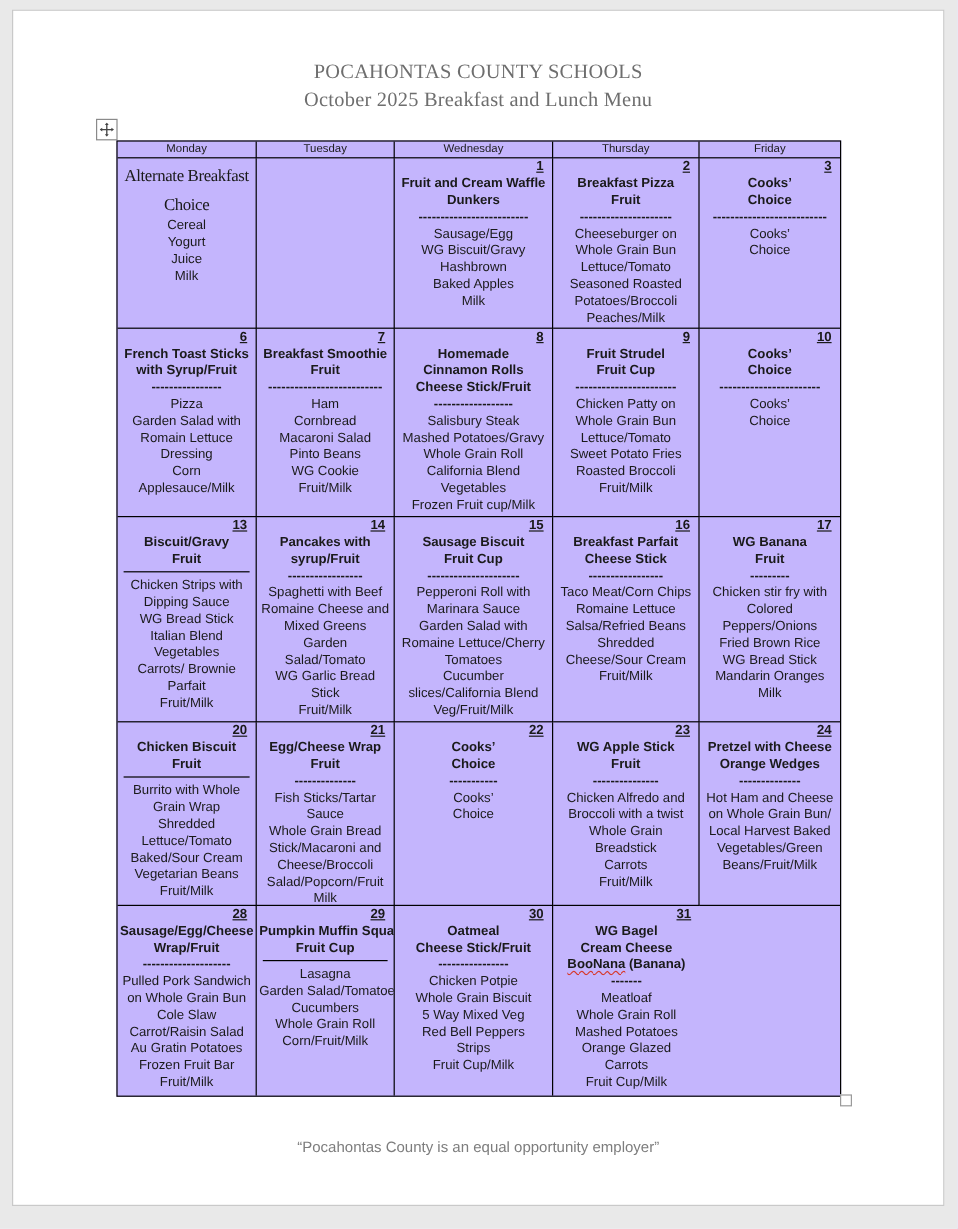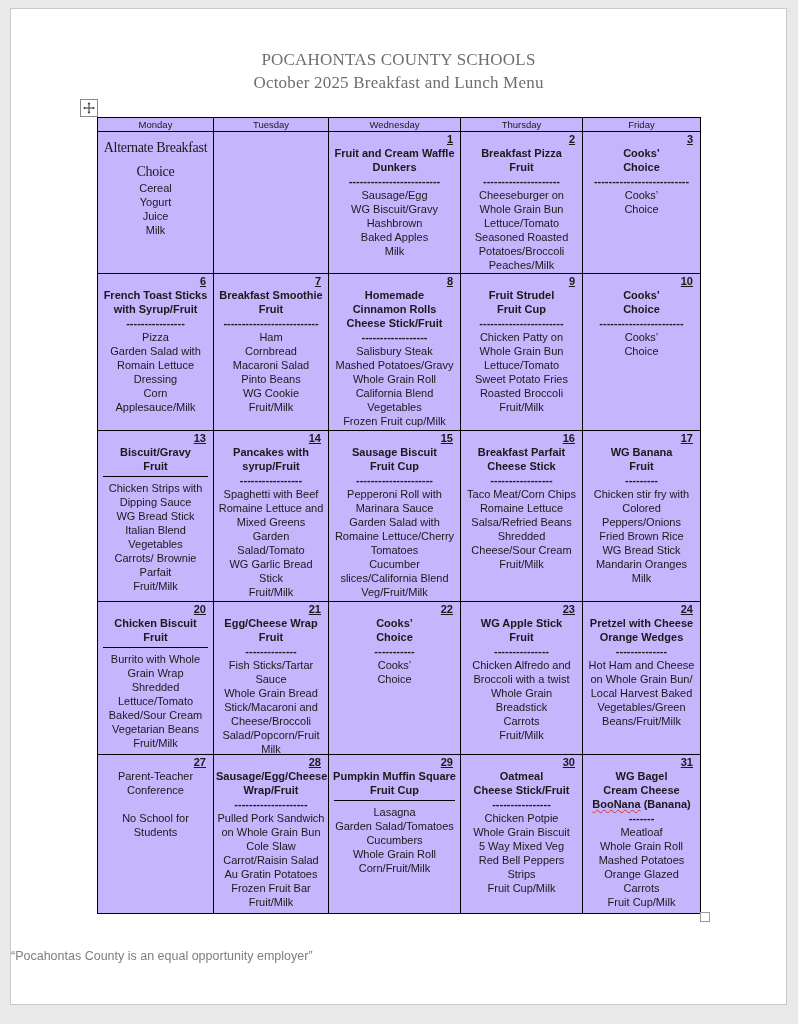--- a/index.html
+++ b/index.html
@@ -77,20 +77,21 @@
     text-decoration-thickness:1px;
   }
   .resize-handle {
     position:absolute; left:689px; top:903px;
     width:10px; height:10px;
     border:1px solid #9a9a9a; background:#fff;
     cursor:nwse-resize;
   }
   .footer {
     position:absolute; top:940px; left:0; width:100%;
+    text-align:center;
     color:#7d7d7d; font-size:12.5px;
   }
 </style>
 </head>
 <body>
 
 <div class="canvas">
   <div class="page">
 
     <div class="doc-title">
@@ -227,21 +228,21 @@
           <div class="bodyline">Carrots/ Brownie</div>
           <div class="bodyline">Parfait</div>
           <div class="bodyline">Fruit/Milk</div>
         </div>
         <div class="cell">
           <div class="date">14</div>
           <div class="t-bold">Pancakes with</div>
           <div class="t-bold">syrup/Fruit</div>
           <div class="dashes">-----------------</div>
           <div class="bodyline">Spaghetti with Beef</div>
-          <div class="bodyline">Romaine Lettuce and</div>
+          <div class="bodyline">Romaine Cheese and</div>
           <div class="bodyline">Mixed Greens</div>
           <div class="bodyline">Garden</div>
           <div class="bodyline">Salad/Tomato</div>
           <div class="bodyline">WG Garlic Bread</div>
           <div class="bodyline">Stick</div>
           <div class="bodyline">Fruit/Milk</div>
         </div>
         <div class="cell">
           <div class="date">15</div>
           <div class="t-bold">Sausage Biscuit</div>
@@ -332,28 +333,20 @@
           <div class="t-bold">Pretzel with Cheese</div>
           <div class="t-bold">Orange Wedges</div>
           <div class="dashes">--------------</div>
           <div class="bodyline">Hot Ham and Cheese</div>
           <div class="bodyline">on Whole Grain Bun/</div>
           <div class="bodyline">Local Harvest Baked</div>
           <div class="bodyline">Vegetables/Green</div>
           <div class="bodyline">Beans/Fruit/Milk</div>
         </div>
         <div class="cell last-row">
-          <div class="date">27</div>
-          <div class="t-plain">Parent-Teacher</div>
-          <div class="t-plain">Conference</div>
-          <div class="blankline"></div>
-          <div class="bodyline">No School for</div>
-          <div class="bodyline">Students</div>
-        </div>
-        <div class="cell last-row">
           <div class="date">28</div>
           <div class="t-bold">Sausage/Egg/Cheese</div>
           <div class="t-bold">Wrap/Fruit</div>
           <div class="dashes">--------------------</div>
           <div class="bodyline">Pulled Pork Sandwich</div>
           <div class="bodyline">on Whole Grain Bun</div>
           <div class="bodyline">Cole Slaw</div>
           <div class="bodyline">Carrot/Raisin Salad</div>
           <div class="bodyline">Au Gratin Potatoes</div>
           <div class="bodyline">Frozen Fruit Bar</div>

